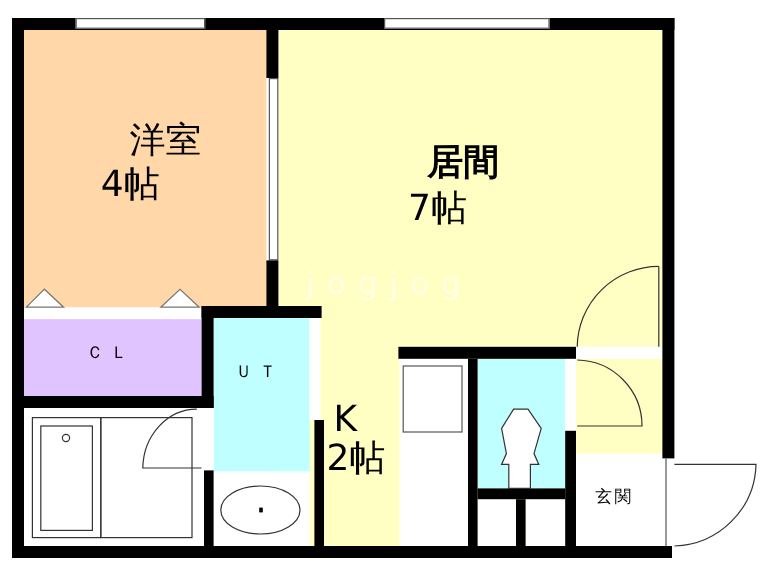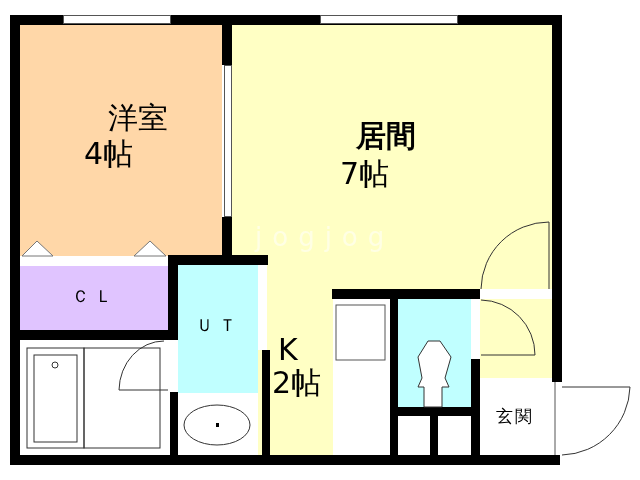--- a/index.html
+++ b/index.html
@@ -2,21 +2,21 @@
 <html><head>
 <meta charset="utf-8">
 <style>
   html, body { margin: 0; padding: 0; }
   body { width: 640px; height: 480px; background: #ffffff; position: relative; overflow: hidden;
          font-family: "DejaVu Sans", sans-serif; }
   .abs { position: absolute; box-sizing: border-box; }
   .wall { background: #000000; }
   .win { background: #ffffff; border: 1px solid #555; }
   .room-label { position: absolute; color: #000; font-size: 30px; line-height: 34px; white-space: pre; }
-  .small-label { position: absolute; color: #000; font-size: 17px; letter-spacing: 6px; }
+  .small-label { position: absolute; color: #000; font-size: 14px; letter-spacing: 6px; }
   .watermark { position: absolute; color: rgba(255,255,255,0.55); font-size: 26px; letter-spacing: 10px; }
   svg { position: absolute; overflow: visible; }
 </style>
 </head>
 <body>
 
 <div>
 
   <div class="abs" style="left:20px;top:25px;width:202px;height:233px;background:#ffd7a8;"></div>
   <div class="abs" style="left:232px;top:25px;width:320px;height:430px;background:#ffffc4;"></div>
@@ -85,16 +85,16 @@
     <path d="M562,387 L630,387 A70,70 0 0 1 562,455" fill="#ffffff" stroke="#333" stroke-width="1"></path>
   </svg>
 
   <div class="room-label" style="left:84px;top:101px;margin-left:24px;">洋室</div>
   <div class="room-label" style="left:84px;top:137px;">4帖</div>
   <div class="room-label" style="left:356px;top:119px;font-weight:bold;">居間</div>
   <div class="room-label" style="left:340px;top:157px;">7帖</div>
   <div class="room-label" style="left:278px;top:333px;">K</div>
   <div class="room-label" style="left:272px;top:366px;text-align:center;">2帖</div>
   <div class="small-label" style="left:72px;top:285px;">ＣＬ</div>
-  <div class="small-label" style="left:196px;top:314px;">ＵＴ</div>
+  <div class="small-label" style="left:196px;top:301px;">ＵＴ</div>
   <div class="small-label" style="left:496px;top:405px;letter-spacing:2px;">玄関</div>
   <div class="watermark" style="left:255px;top:222px;">jogjog</div>
 </div>
 
 </body></html>

